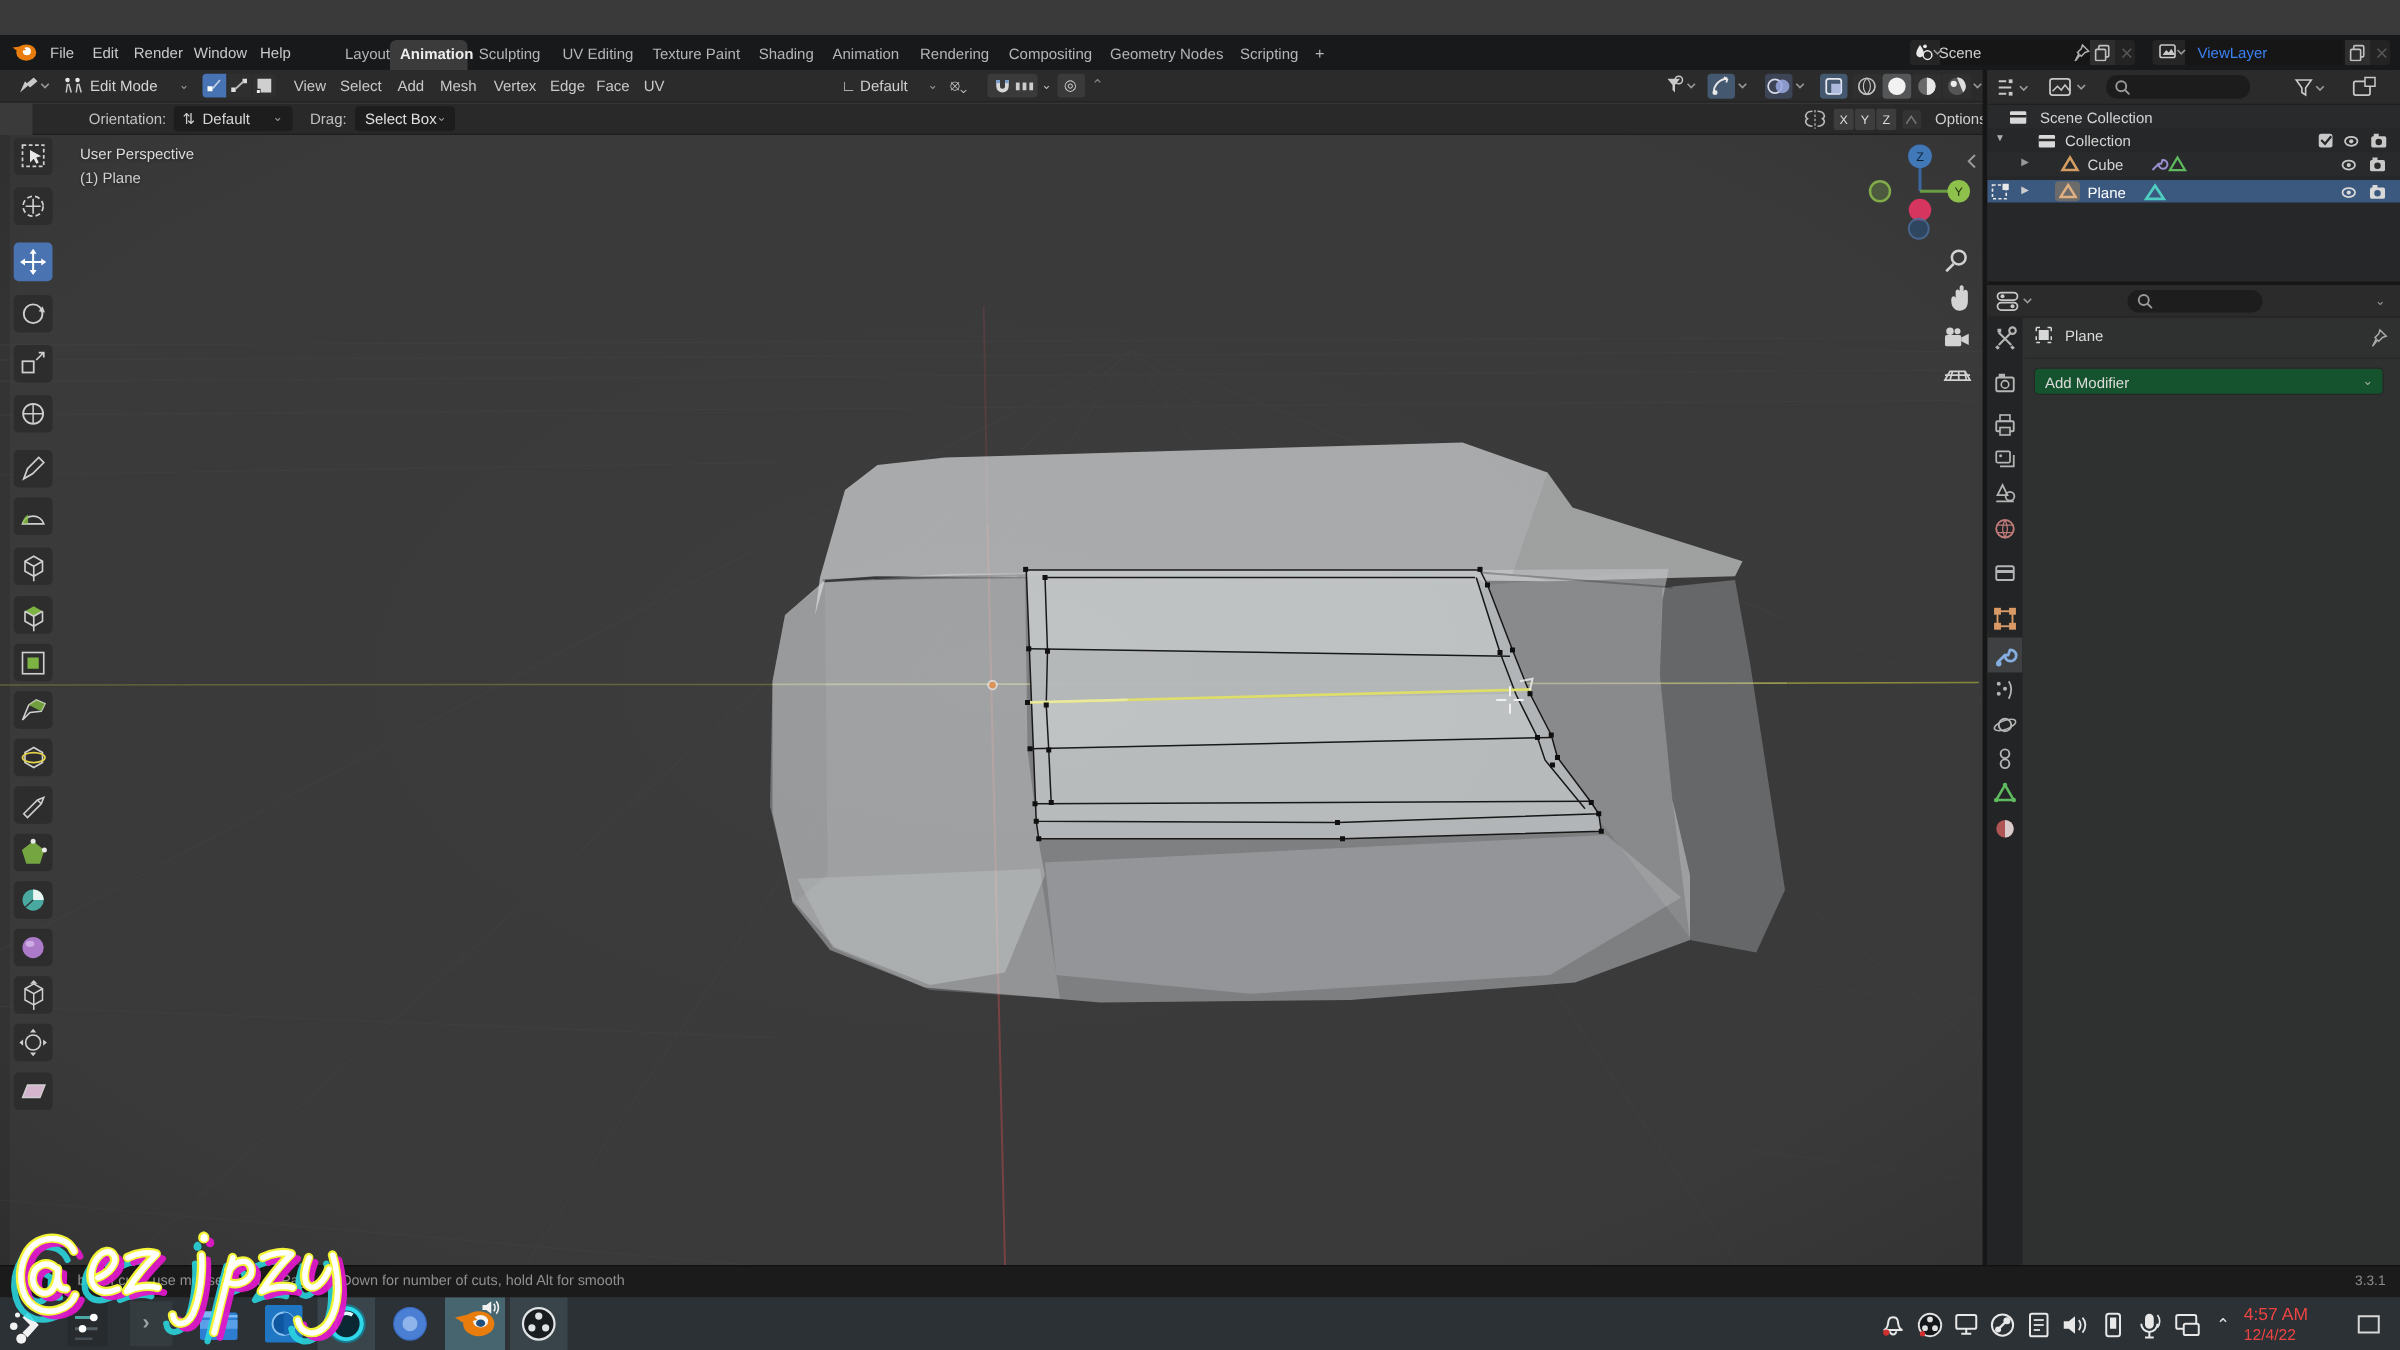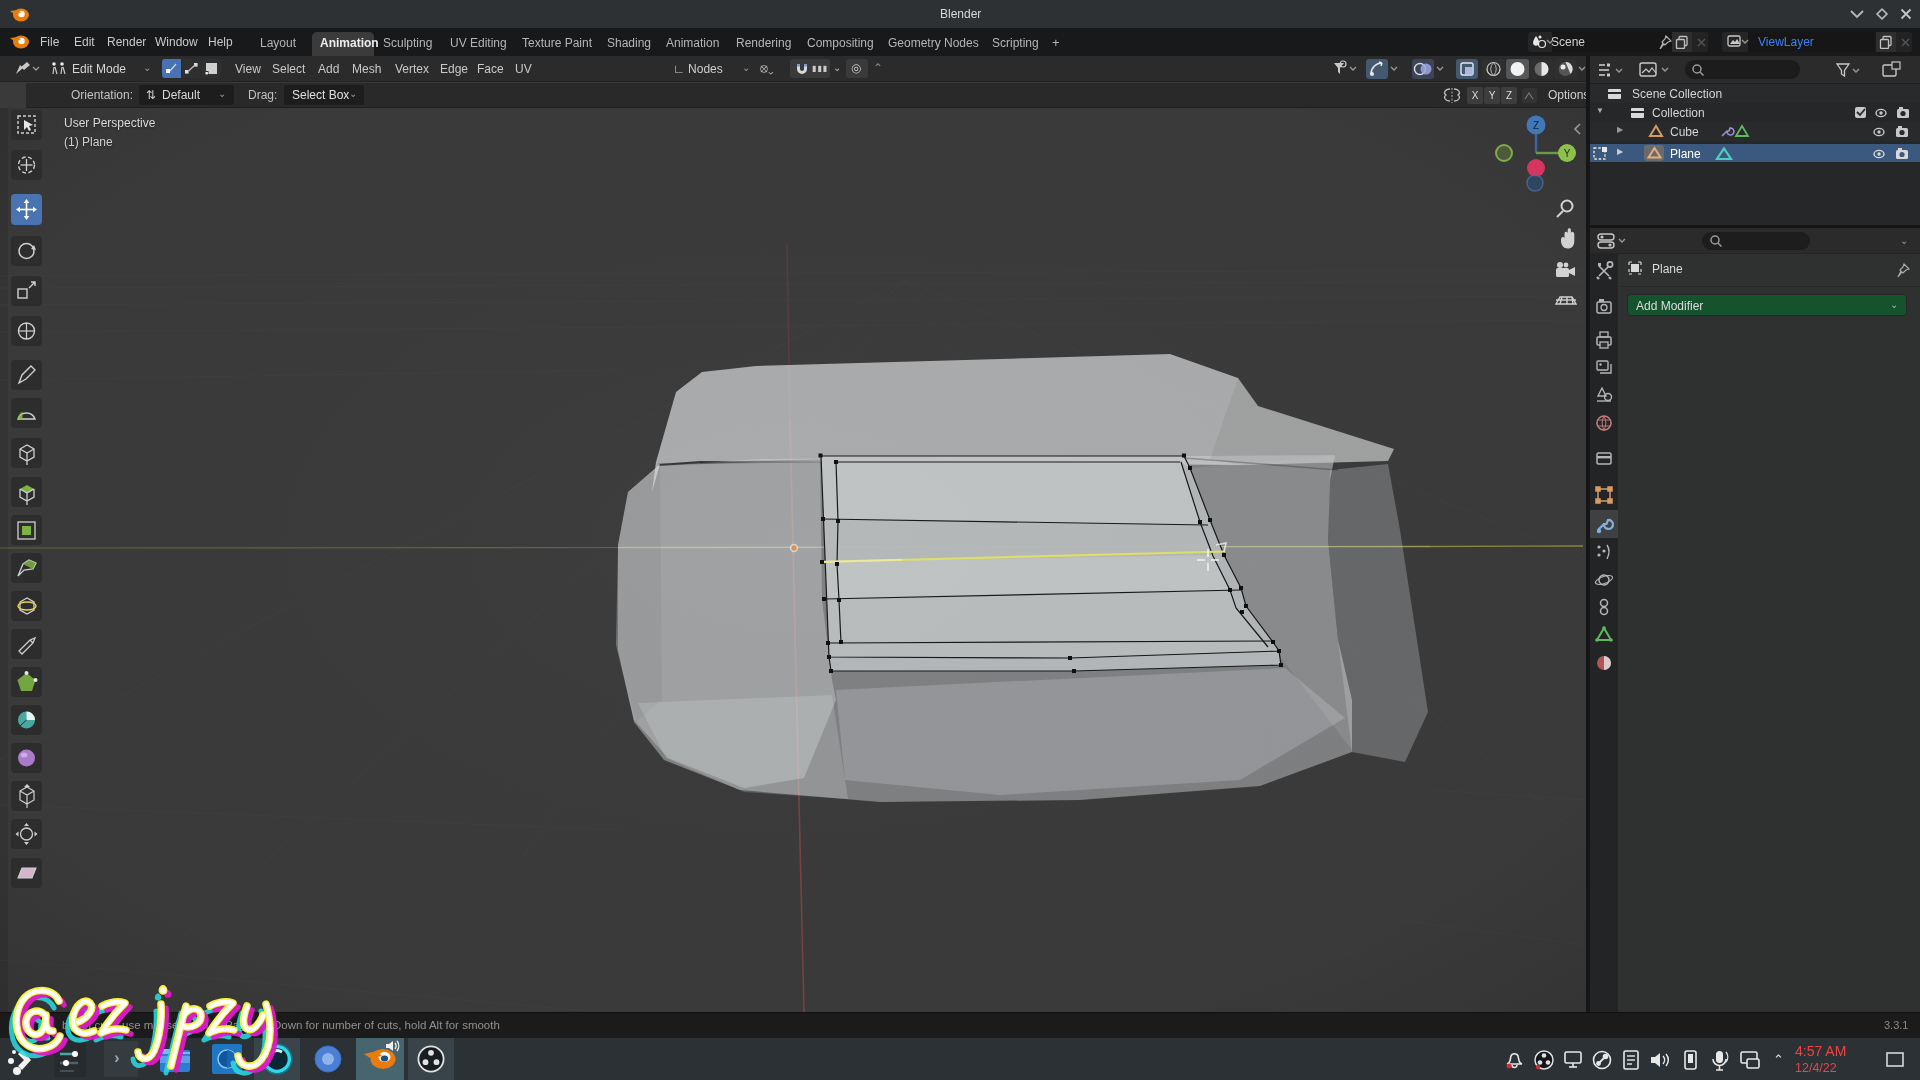--- a/index.html
+++ b/index.html
@@ -6,51 +6,34 @@
   html,body { width:1920px; height:1080px; overflow:hidden; background:#3a3a3b;
     font-family:"Liberation Sans", sans-serif; }
   .abs { position:absolute; }
   #stage { position:relative; width:1920px; height:1080px; }
   .txt { color:#c9c9c9; font-size:12px; white-space:nowrap; }
 </style>
 </head>
 <body>
 <div id="stage">
 
-  <div class="abs" style="left:0;top:0;width:1920px;height:28px;background:#2d3134;">
-    <svg class="abs" style="left:8px;top:3px" width="24" height="22" viewBox="0 0 24 22">
-      <ellipse cx="13" cy="12" rx="8" ry="6.5" fill="#e87d0d"></ellipse>
-      <circle cx="13.5" cy="11" r="3.2" fill="#fff"></circle>
-      <path d="M2,8 L10,7 L13,10 L6,11 Z" fill="#e87d0d"></path>
-    </svg>
-    <div class="abs txt" style="left:940px;top:7px;color:#d8d8d8;">Blender</div>
-    <svg class="abs" style="left:1849px;top:8px" width="16" height="12">
-        <path d="M2,3 L8,9 L14,3" stroke="#b8b8b8" stroke-width="1.8" fill="none"></path>
-      </svg>
-    <svg class="abs" style="left:1875px;top:7px" width="14" height="14">
-        <rect x="3.5" y="3.5" width="7" height="7" fill="none" stroke="#b8b8b8" stroke-width="1.6" transform="rotate(45 7 7)"></rect>
-      </svg>
-    <svg class="abs" style="left:1899px;top:7px" width="14" height="14">
-        <path d="M2.5,2.5 L11.5,11.5 M11.5,2.5 L2.5,11.5" stroke="#c4c4c4" stroke-width="1.8"></path>
-      </svg>
-  </div>
 
   <div class="abs" style="left:0;top:28px;width:1920px;height:28px;background:#17191b;">
     <svg class="abs" style="left:8px;top:4px" width="24" height="20" viewBox="0 0 24 20">
       <ellipse cx="13" cy="10" rx="8" ry="6.5" fill="#e87d0d"></ellipse>
       <circle cx="13.5" cy="9" r="3.2" fill="#fff"></circle>
       <path d="M2,6 L10,5 L13,8 L6,9 Z" fill="#e87d0d"></path>
     </svg>
     <div class="abs txt" style="left:40px;top:7px">File</div>
     <div class="abs txt" style="left:74px;top:7px">Edit</div>
     <div class="abs txt" style="left:107px;top:7px">Render</div>
     <div class="abs txt" style="left:155px;top:7px">Window</div>
     <div class="abs txt" style="left:208px;top:7px">Help</div>
 
-    <div class="abs txt" style="left:260px;top:8px;color:#b5b5b5;">Layout</div>
+    <div class="abs txt" style="left:276px;top:8px;color:#b5b5b5;">Layout</div>
     <div class="abs" style="left:312px;top:4px;width:62px;height:24px;background:#3b3b3b;border-radius:5px 5px 0 0;"></div>
     <div class="abs txt" style="left:320px;top:8px;color:#ededed;font-weight:bold;">Animation</div>
     <div class="abs txt" style="left:383px;top:8px;color:#b5b5b5;">Sculpting</div>
     <div class="abs txt" style="left:450px;top:8px;color:#b5b5b5;">UV Editing</div>
     <div class="abs txt" style="left:522px;top:8px;color:#b5b5b5;">Texture Paint</div>
     <div class="abs txt" style="left:607px;top:8px;color:#b5b5b5;">Shading</div>
     <div class="abs txt" style="left:666px;top:8px;color:#b5b5b5;">Animation</div>
     <div class="abs txt" style="left:736px;top:8px;color:#b5b5b5;">Rendering</div>
     <div class="abs txt" style="left:807px;top:8px;color:#b5b5b5;">Compositing</div>
     <div class="abs txt" style="left:888px;top:8px;color:#b5b5b5;">Geometry Nodes</div>
@@ -133,21 +116,21 @@
         </svg>
     </div>
     <div class="abs txt" style="left:235px;top:6px">View</div>
     <div class="abs txt" style="left:272px;top:6px">Select</div>
     <div class="abs txt" style="left:318px;top:6px">Add</div>
     <div class="abs txt" style="left:352px;top:6px">Mesh</div>
     <div class="abs txt" style="left:395px;top:6px">Vertex</div>
     <div class="abs txt" style="left:440px;top:6px">Edge</div>
     <div class="abs txt" style="left:477px;top:6px">Face</div>
     <div class="abs txt" style="left:515px;top:6px">UV</div>
-    <div class="abs txt" style="left:673px;top:6px;color:#cfcfcf;">∟ Nodes</div>
+    <div class="abs txt" style="left:673px;top:6px;color:#cfcfcf;">∟ Default</div>
     <div class="abs txt" style="left:742px;top:6px;color:#999;font-size:10px;">⌄</div>
     <div class="abs txt" style="left:760px;top:5px;color:#cfcfcf;">⦻⌄</div>
     <div class="abs" style="left:790px;top:3px;width:40px;height:19px;background:#3a3a3a;border-radius:3px;"></div>
     <svg class="abs" style="left:794px;top:5px" width="16" height="15" viewBox="0 0 16 15">
       <path d="M3,8 a5,5 0 0 0 10,0 l0,-5 l-3,0 l0,5 a2,2 0 0 1 -4,0 l0,-5 l-3,0 z" fill="#d8d8d8"></path>
       <rect x="3" y="3" width="3" height="2.5" fill="#7aa0d0"></rect>
         <rect x="10" y="3" width="3" height="2.5" fill="#7aa0d0"></rect>
     </svg>
     <div class="abs txt" style="left:812px;top:8px;color:#ccc;font-size:8px;letter-spacing:1px;">▮▮▮</div>
     <div class="abs txt" style="left:833px;top:6px;color:#bbb;font-size:10px;">⌄</div>

